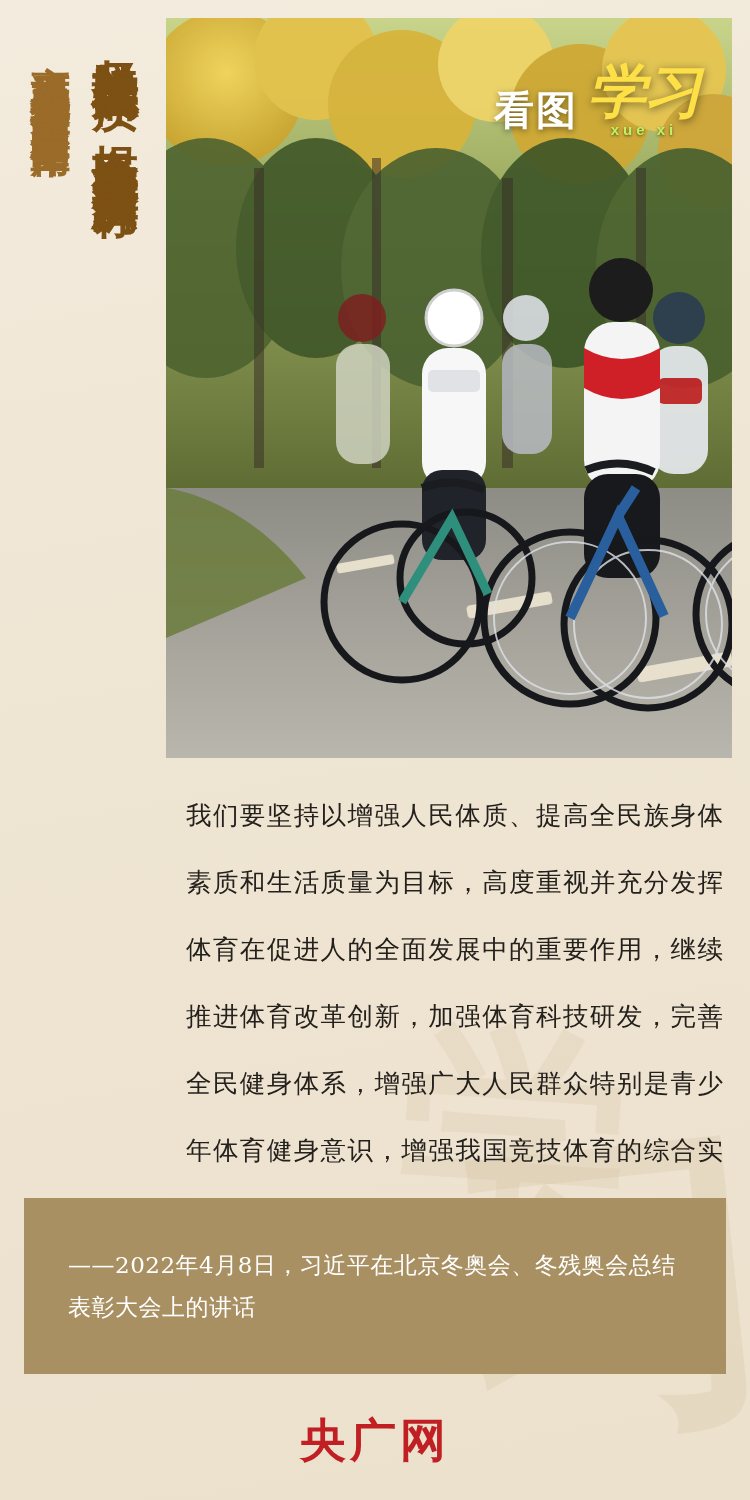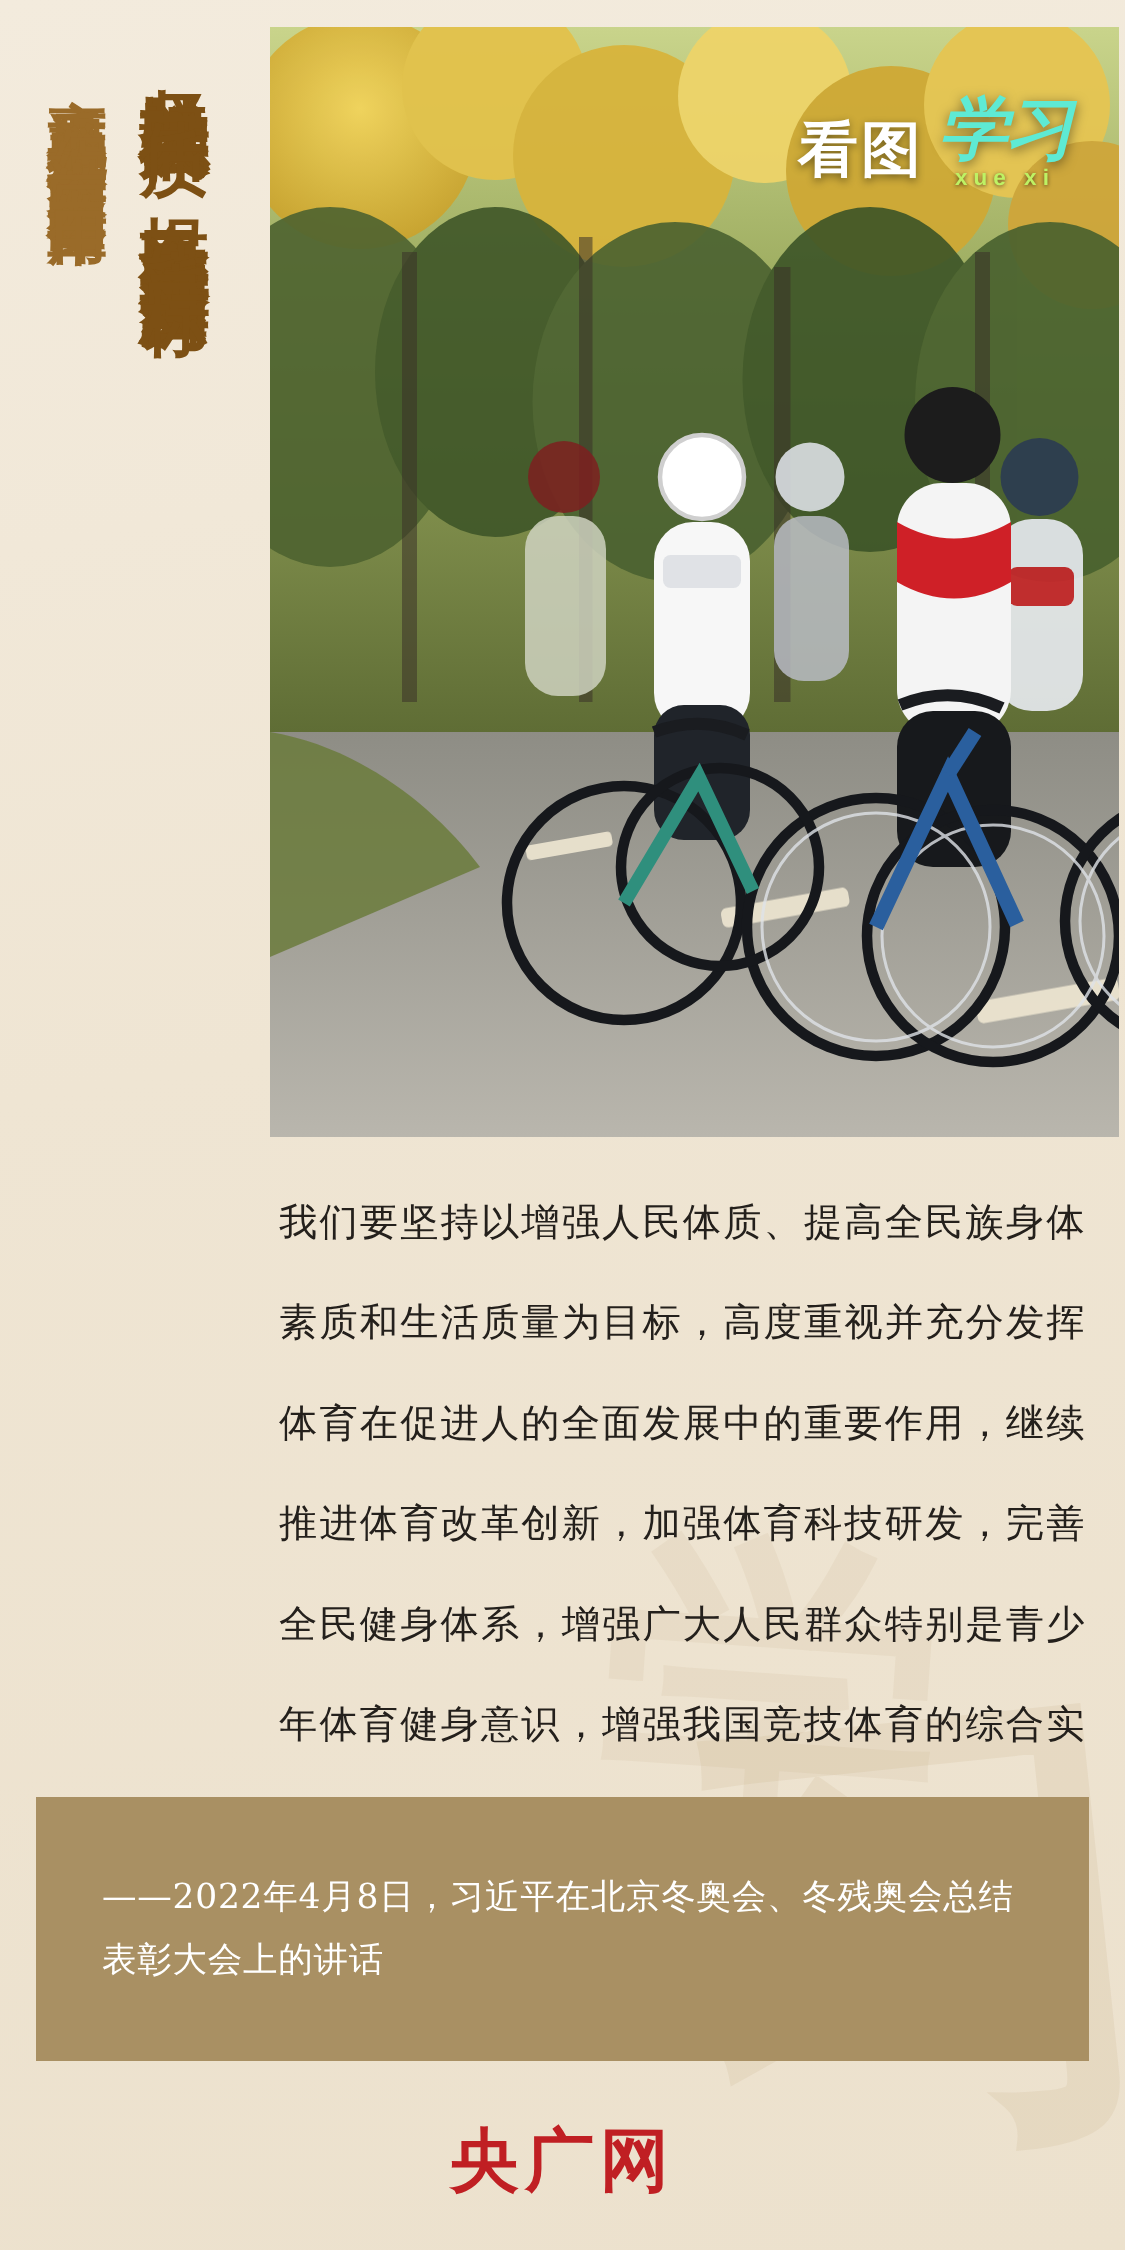--- a/index.html
+++ b/index.html
@@ -70,21 +70,21 @@
   .headline .vline.l2 {
     font-size:40px;
     color:#9a6b29;
     height:1060px;
     margin-top:12px;
   }
 
   
   .hero {
     position:absolute;
-    top:18px; left:180px;
+    top:18px; left:166px;
     width:566px; height:740px;
     overflow:hidden;
     background:#5c6b3a;
   }
   .hero svg { display:block; width:100%; height:100%; }
 
   .logo-badge {
     position:absolute;
     top:46px; right:32px;
     display:flex;
@@ -99,23 +99,23 @@
     color:#ffffff;
     text-shadow:0 2px 6px rgba(0,0,0,.45);
     letter-spacing:2px;
   }
   .logo-badge .brush {
     position:relative;
     text-align:center;
   }
   .logo-badge .brush .cn {
     font-family:"DejaVu Serif", serif;
-    font-size:46px;
-    font-weight:700;
-    color:#5eead4;
+    font-size:58px;
+    font-weight:700;
+    color:#fde047;
     line-height:.95;
     text-shadow:0 2px 8px rgba(0,0,0,.5);
     font-style:italic;
     letter-spacing:-2px;
   }
   .logo-badge .brush .py {
     font-size:15px;
     letter-spacing:4px;
     color:#bef264;
     font-weight:700;

